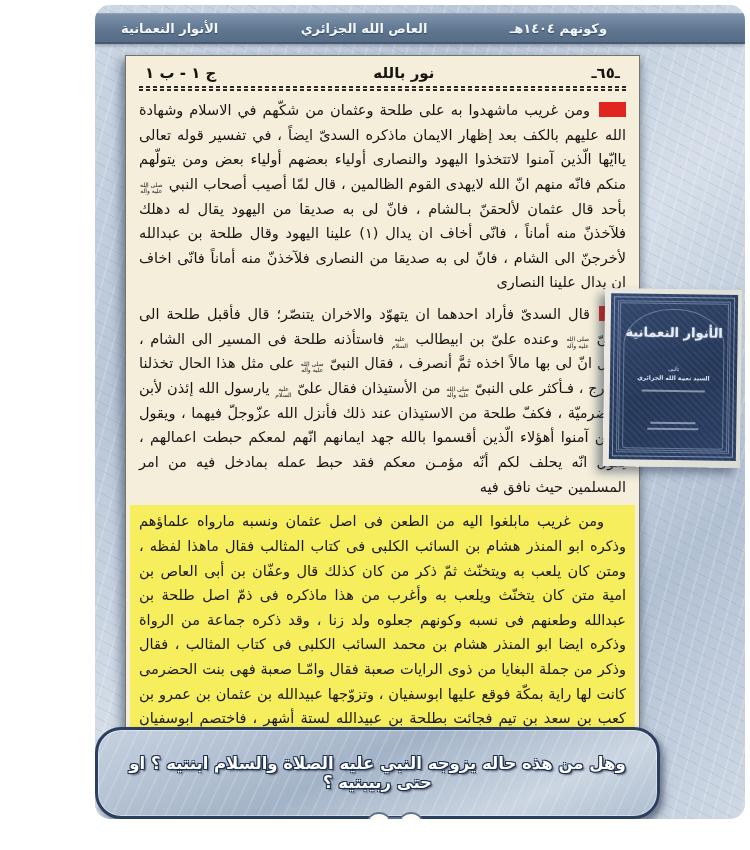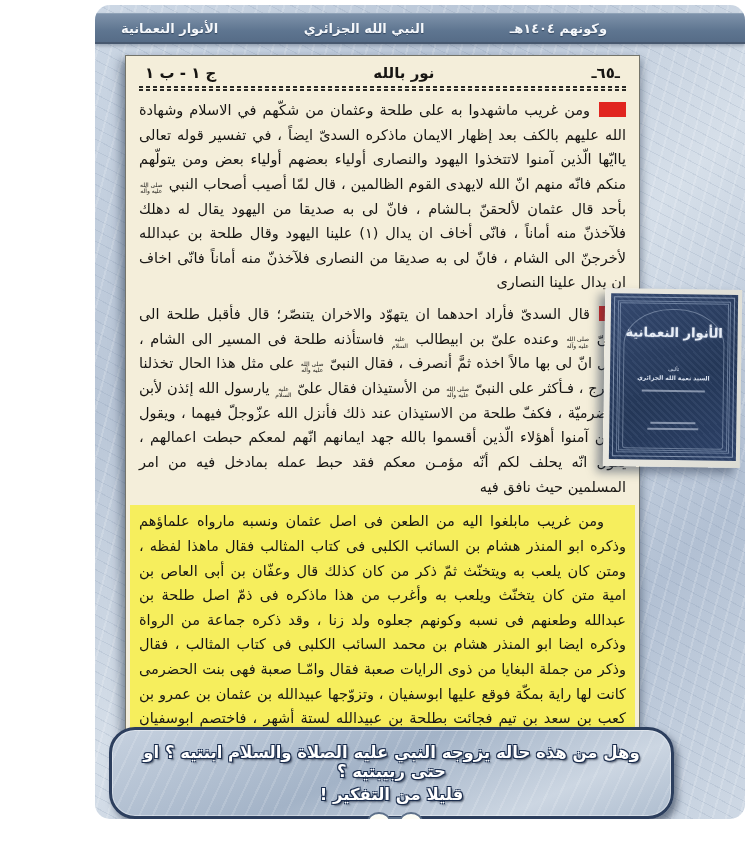--- a/index.html
+++ b/index.html
@@ -48,21 +48,21 @@
     border:1px solid rgba(178,193,216,.45);
     border-radius:48% 48% 3px 3px / 26% 26% 3px 3px;}
   .cover-title{position:absolute;left:0;right:0;top:31px;text-align:center;color:#e7edf6;
     font-size:13px;font-weight:bold;letter-spacing:-.5px;text-shadow:0 0 2px rgba(220,230,250,.6);}
   .cover-byline{position:absolute;left:0;right:0;top:72px;text-align:center;color:#d6dfee;
     font-size:5px;}
   .cover-author{position:absolute;left:0;right:0;top:80px;text-align:center;color:#dbe3f0;
     font-size:6px;font-weight:bold;}
   .cover-line{position:absolute;left:25%;right:25%;height:2px;background:rgba(214,223,238,.55);}
   
-  .banner{position:absolute;left:14px;top:722px;width:565px;height:92px;box-sizing:border-box;z-index:2;
+  .banner{position:absolute;left:0;top:722px;width:565px;height:92px;box-sizing:border-box;z-index:2;
     border:3px solid #2c3e5d;border-radius:26px;
     background:
       repeating-linear-gradient(115deg, rgba(255,255,255,.14) 0 2px, rgba(255,255,255,0) 2px 12px),
       linear-gradient(155deg,#c6d1df,#a3b3c7 45%,#ccd6e2 78%,#aebdcf);
     box-shadow:4px 5px 7px rgba(35,48,70,.55), inset 0 0 0 1px rgba(255,255,255,.4);
     display:flex;flex-direction:column;justify-content:center;gap:4px;padding:6px 14px;}
   .banner p{margin:0;text-align:center;direction:rtl;color:#ffffff;font-size:16.5px;font-weight:bold;
     text-shadow:1px 1px 0 #1c2e4e,-1px -1px 0 #1c2e4e,1px -1px 0 #1c2e4e,-1px 1px 0 #1c2e4e,
       2px 2px 2px rgba(18,28,48,.65);}
   
@@ -77,21 +77,21 @@
   .cloud::after{right:4px;}
   .cloud span{display:inline-block;margin-top:19px;color:#24406b;font-size:15px;font-weight:bold;}
 </style>
 </head>
 <body>
 
 <div class="content">
 
   <div class="header-bar">
     <span>الأنوار النعمانية</span>
-    <span>النبي الله الجزائري</span>
+    <span>العاص الله الجزائري</span>
     <span>وكونهم ١٤٠٤هـ</span>
   </div>
 
   <div class="scan">
     <div class="scan-header">
       <span>ج ١ - ب ١</span>
       <span>نور بالله</span>
       <span>ـ٦٥ـ</span>
     </div>
     <div class="zigzag"></div>
@@ -116,21 +116,20 @@
       <div class="cover-byline">تأليف</div>
       <div class="cover-author">السيد نعمة الله الجزائري</div>
       <div class="cover-line" style="top:96px;"></div>
       <div class="cover-line" style="top:128px;left:32%;right:32%;"></div>
       <div class="cover-line" style="top:134px;left:30%;right:30%;"></div>
     </div>
   </div>
 
   <div class="banner">
     <p>وهل من هذه حاله يزوجه النبي عليه الصلاة والسلام ابنتيه ؟ او حتى ربيبتيه ؟</p>
-    <p>قليلا من التفكير !</p>
   </div>
 
   <div class="groove"></div>
 
   <div class="cloud">
     <span>١١٩</span>
   </div>
 
 </div>
 

